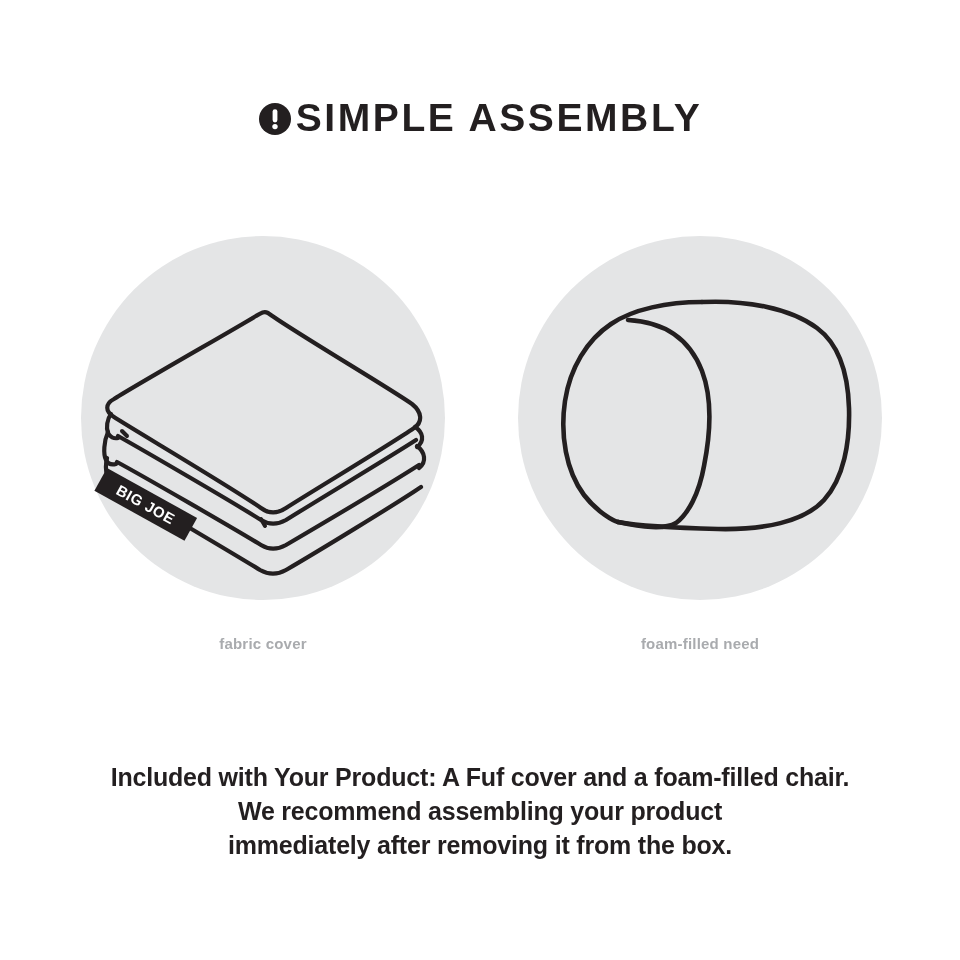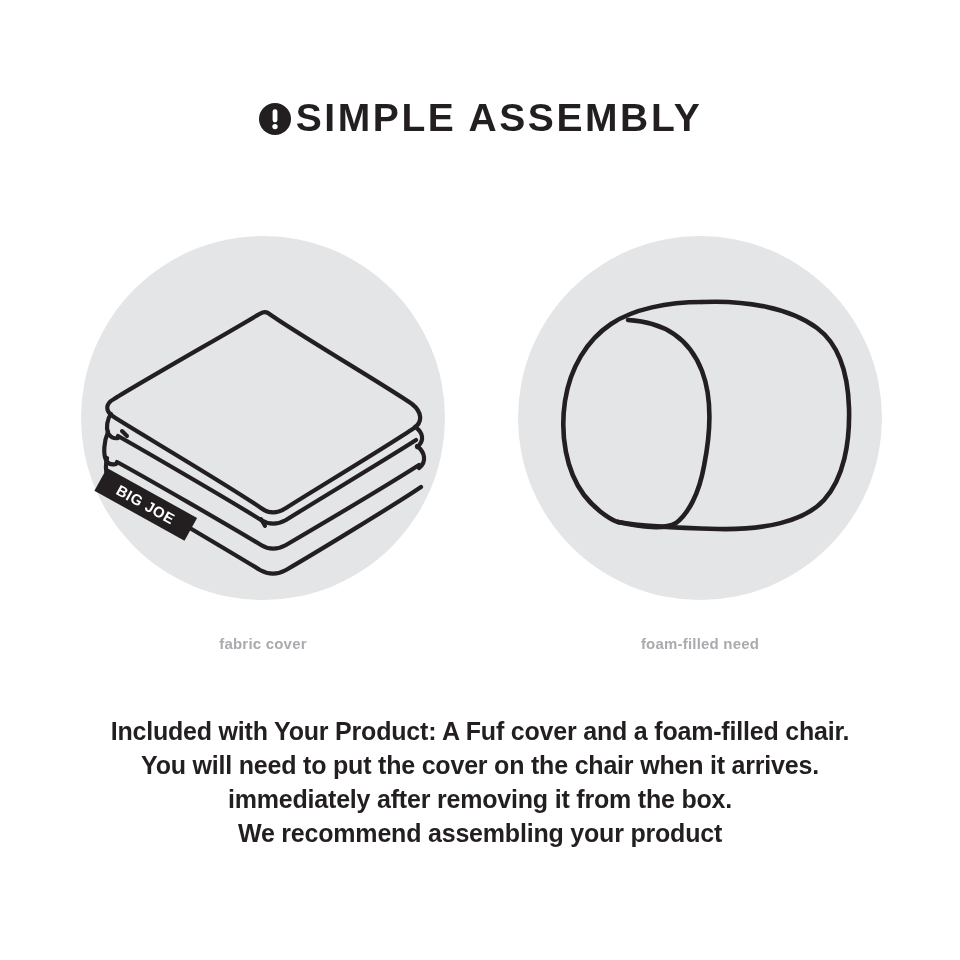--- a/index.html
+++ b/index.html
@@ -103,21 +103,21 @@
     font-family: "Liberation Sans", sans-serif;
     font-size: 15px;
     font-weight: 700;
     letter-spacing: 0.2px;
     color: #a9abae;
   }
 
   
   .footer {
     position: absolute;
-    top: 714px;
+    top: 760px;
     left: 0;
     width: 960px;
     text-align: center;
   }
   .footer-line {
     font-family: "Liberation Sans", sans-serif;
     font-size: 25px;
     font-weight: 700;
     color: #231f20;
     line-height: 34px;
@@ -220,16 +220,15 @@
                C 181 258, 170 278, 158 287
                C 146 294, 124 291, 100 286" stroke-width="4.6"></path>
     </svg>
 
     <div class="caption">foam-filled need</div>
   </div>
 </div>
 
 <div class="footer">
   <div class="footer-line">Included with Your Product: A Fuf cover and a foam-filled chair.</div>
-  <div class="footer-line">You will need to put the cover on the chair when it arrives.</div>
+  <div class="footer-line">We recommend assembling your product</div>
   <div class="footer-line">immediately after removing it from the box.</div>
-  <div class="footer-line">We recommend assembling your product</div>
 </div>
 
 </body></html>

